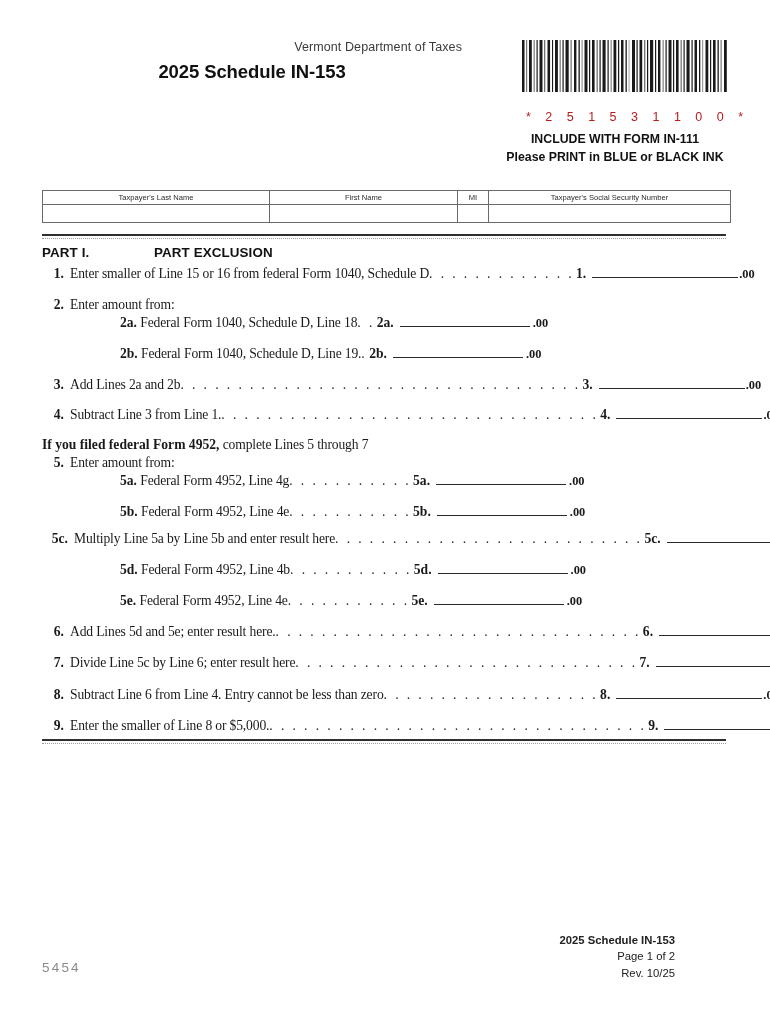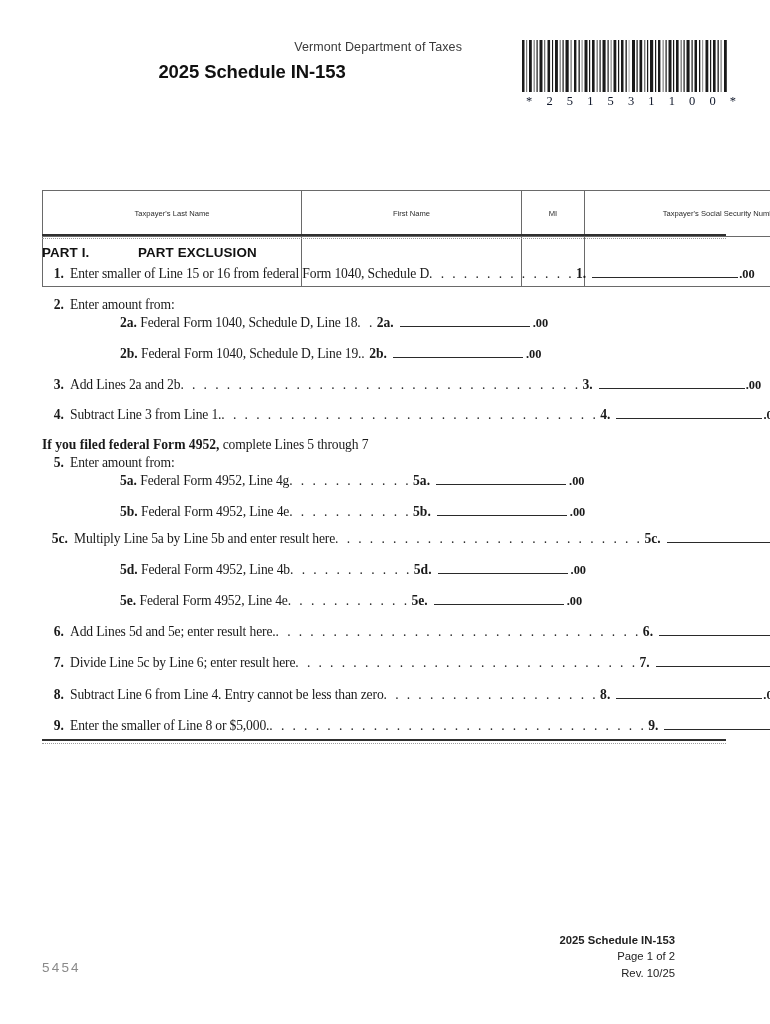--- a/index.html
+++ b/index.html
@@ -58,25 +58,25 @@
     right: 40px; top: 40px;
     width: 208px;
     text-align: center;
   }
   #barcode-bars {
     height: 52px;
     width: 206px;
     display: block;
   }
   #barcode-number {
-    font-family: Liberation Serif, serif;
+    font-family: Liberation Sans, sans-serif;
     font-size: 12.5px;
-    color: #0f172a;
+    color: #b91c1c;
     letter-spacing: 5.5px;
-    margin-top: 2px;
+    margin-top: 18px;
     padding-left: 4px;
     white-space: nowrap;
   }
   #include-note {
     position: absolute;
     right: 40px; top: 131px;
     width: 230px;
     text-align: center;
     font-family: "Liberation Sans", sans-serif;
     font-size: 12.3px;
@@ -88,21 +88,21 @@
   
   #name-table {
     position: absolute;
     left: 42px; top: 190px;
     width: 684px;
     border-collapse: collapse;
     table-layout: fixed;
   }
   #name-table td {
     border: 1px solid #6a6a6a;
-    padding: 16px;
+    padding: 0;
     vertical-align: top;
   }
   #name-table .hdr {
     height: 13px;
     text-align: center;
     font-family: "Liberation Sans", sans-serif;
     font-size: 7.6px;
     color: #2b2b2b;
     border-bottom: 1px dotted #8a8a8a;
     line-height: 13px;
@@ -134,21 +134,21 @@
   
   #part-heading {
     position: absolute;
     left: 42px; top: 245px;
     font-family: "Liberation Sans", sans-serif;
     font-size: 13.4px;
     font-weight: bold;
     color: #111;
     letter-spacing: 0.1px;
   }
-  #part-heading .part-label { display: inline-block; width: 96px; }
+  #part-heading .part-label { display: inline-block; width: 112px; }
 
   
   .line {
     position: absolute;
     left: 42px;
     width: 684px;
     height: 18px;
     font-size: 13.6px;
     color: #1a1a1a;
     white-space: nowrap;
@@ -287,20 +287,22 @@
       <rect x="188" y="0" width="1.2" height="52" fill="#1a1a1a"></rect>
       <rect x="191" y="0" width="2.6" height="52" fill="#1a1a1a"></rect>
       <rect x="195.5" y="0" width="1.3" height="52" fill="#1a1a1a"></rect>
       <rect x="198.5" y="0" width="1.2" height="52" fill="#7a7a7a"></rect>
       <rect x="202" y="0" width="2.8" height="52" fill="#1a1a1a"></rect>
     </svg>
     <div id="barcode-number">* 2 5 1 5 3 1 1 0 0 *</div>
   </div>
 
   <div id="include-note">
+    <div>INCLUDE WITH FORM IN-111</div>
+    <div>Please PRINT in BLUE or BLACK INK</div>
   </div>
 </div>
 
 <table id="name-table">
   <tbody>
       <tr>
     <td class="hdr" style="width:226px">Taxpayer's Last Name</td>
     <td class="hdr" style="width:187px">First Name</td>
     <td class="hdr" style="width:30px">MI</td>
     <td class="hdr" style="width:241px">Taxpayer's Social Security Number</td>

